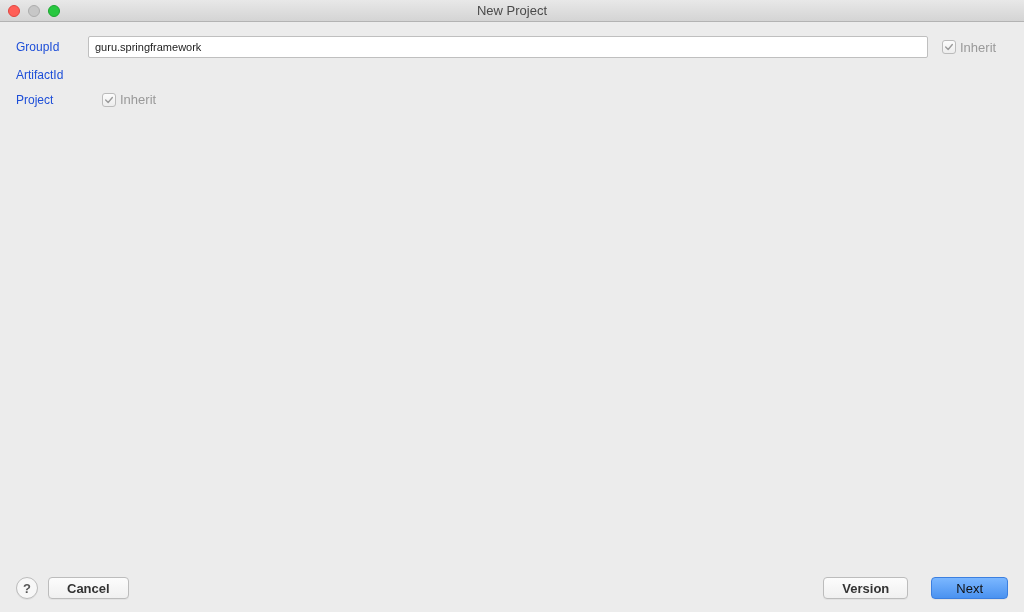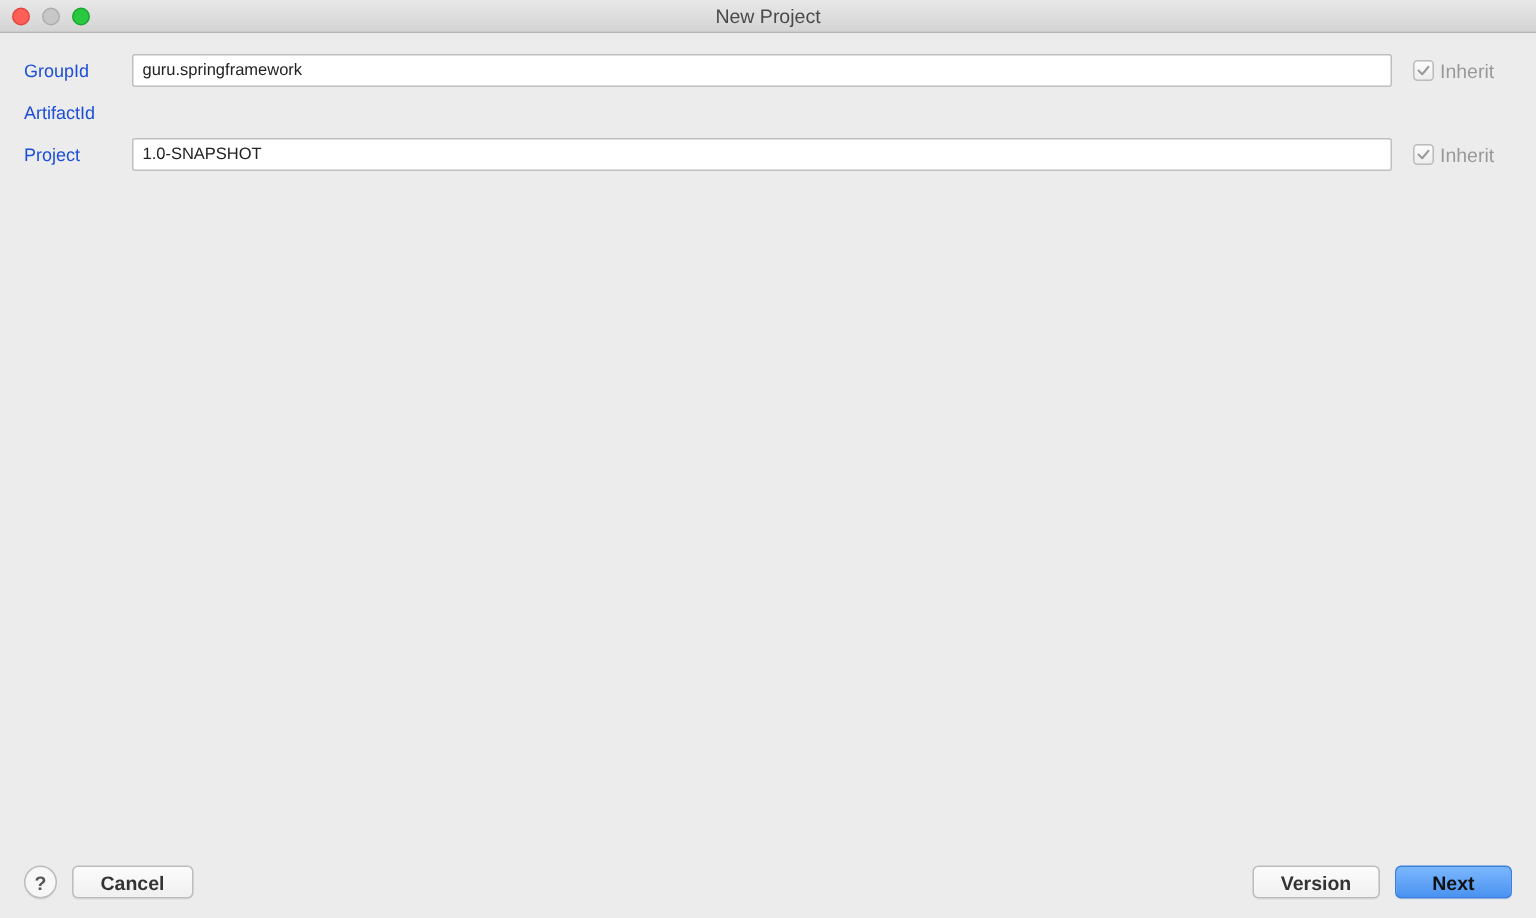--- a/index.html
+++ b/index.html
@@ -146,22 +146,23 @@
       cursor: pointer;
       color: #333;
       background: linear-gradient(to bottom, #fcfcfc, #f0f0f0);
       box-shadow: 0 1px 0 rgba(0,0,0,0.04);
       font-weight: bold;
     }
     .btn.primary {
       background: linear-gradient(to bottom, #7bb7ff, #4a92f0);
       border: 1px solid #3b7fe0;
       color: #111;
-      font-weight: 700;
+      font-weight: 400;
       padding: 0 24px;
+      margin-left: 13px;
     }
   </style>
 </head>
 <body>
 
 <div class="titlebar">
   <div class="traffic-lights">
     <div class="traffic-light close"></div>
     <div class="traffic-light minimize"></div>
     <div class="traffic-light zoom"></div>
@@ -184,21 +185,20 @@
     </div>
   </div>
 
   <div class="form-row">
     <div class="form-label">ArtifactId</div>
     <div class="inherit-cell"></div>
   </div>
 
   <div class="form-row">
     <div class="form-label">Project</div>
-    <input type="text" class="text-input" value="1.0-SNAPSHOT" style="">
     <div class="inherit-cell">
       <span class="checkbox-wrap">
         <svg viewBox="0 0 12 12">
             <path d="M2 6 L5 9 L10 3" stroke="#9a9a9a" stroke-width="1.6" fill="none" stroke-linecap="round" stroke-linejoin="round"></path>
           </svg>
       </span>
       <span>Inherit</span>
     </div>
   </div>
 

